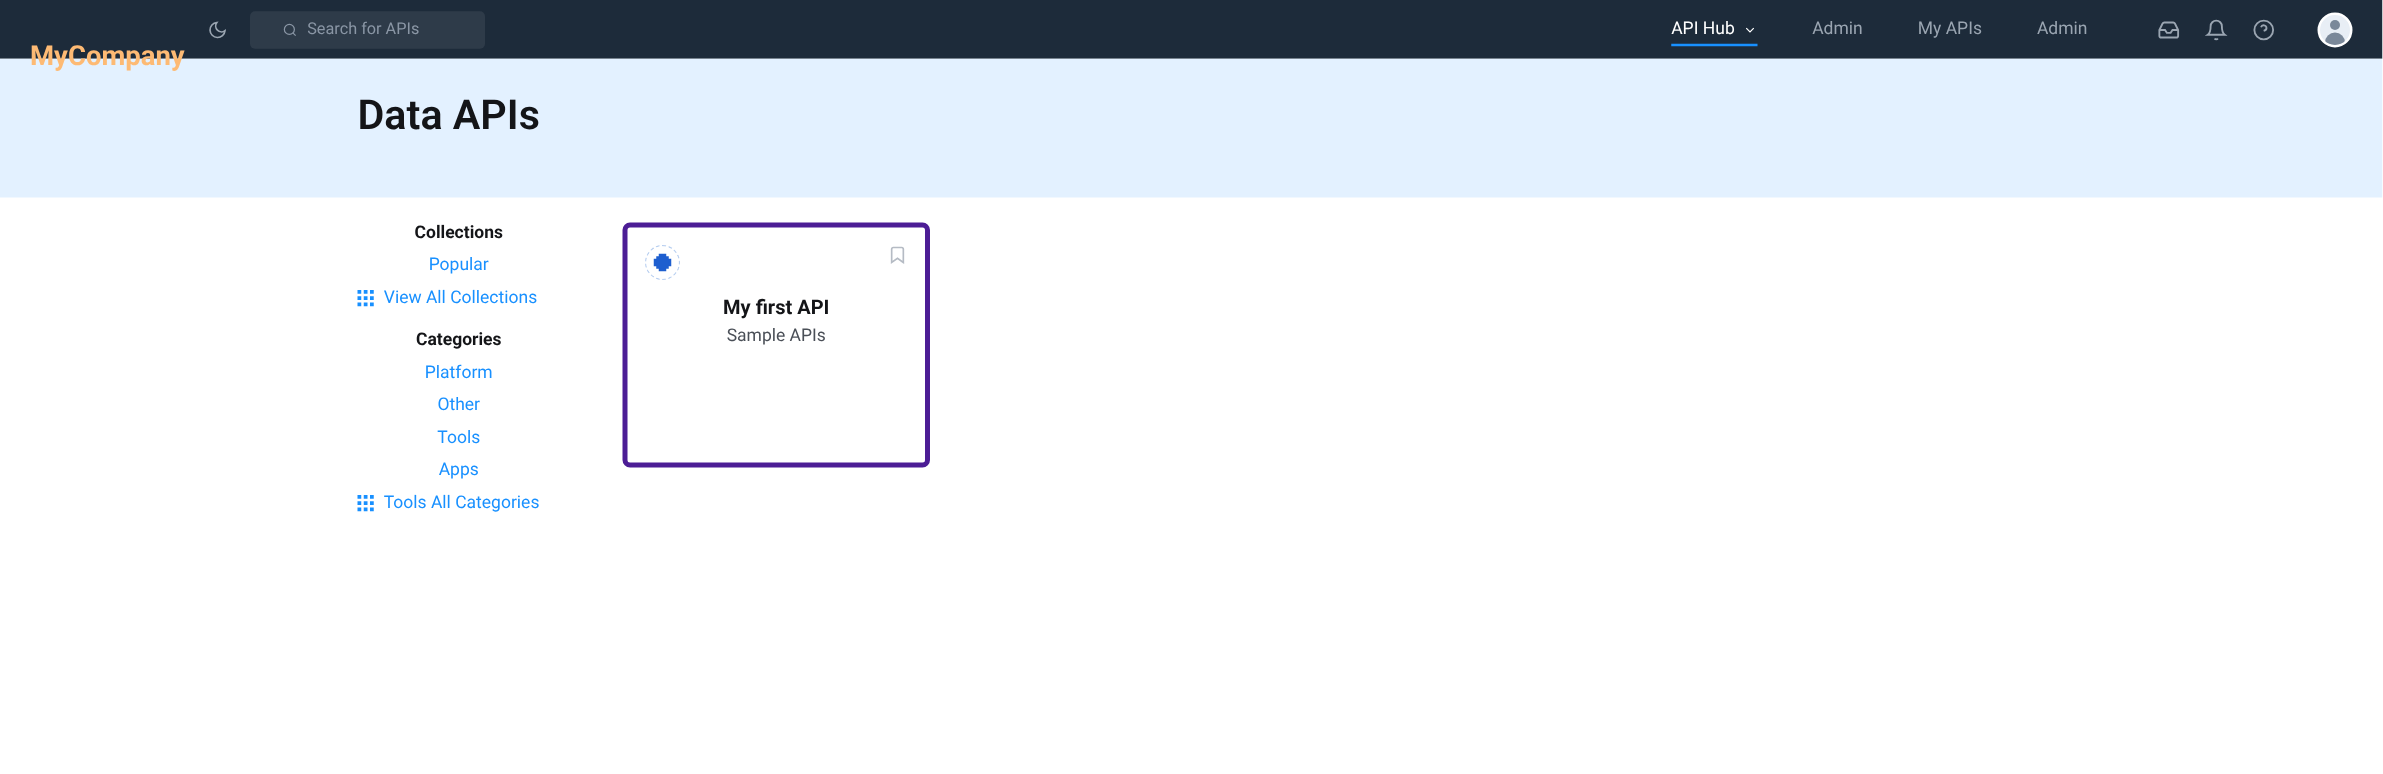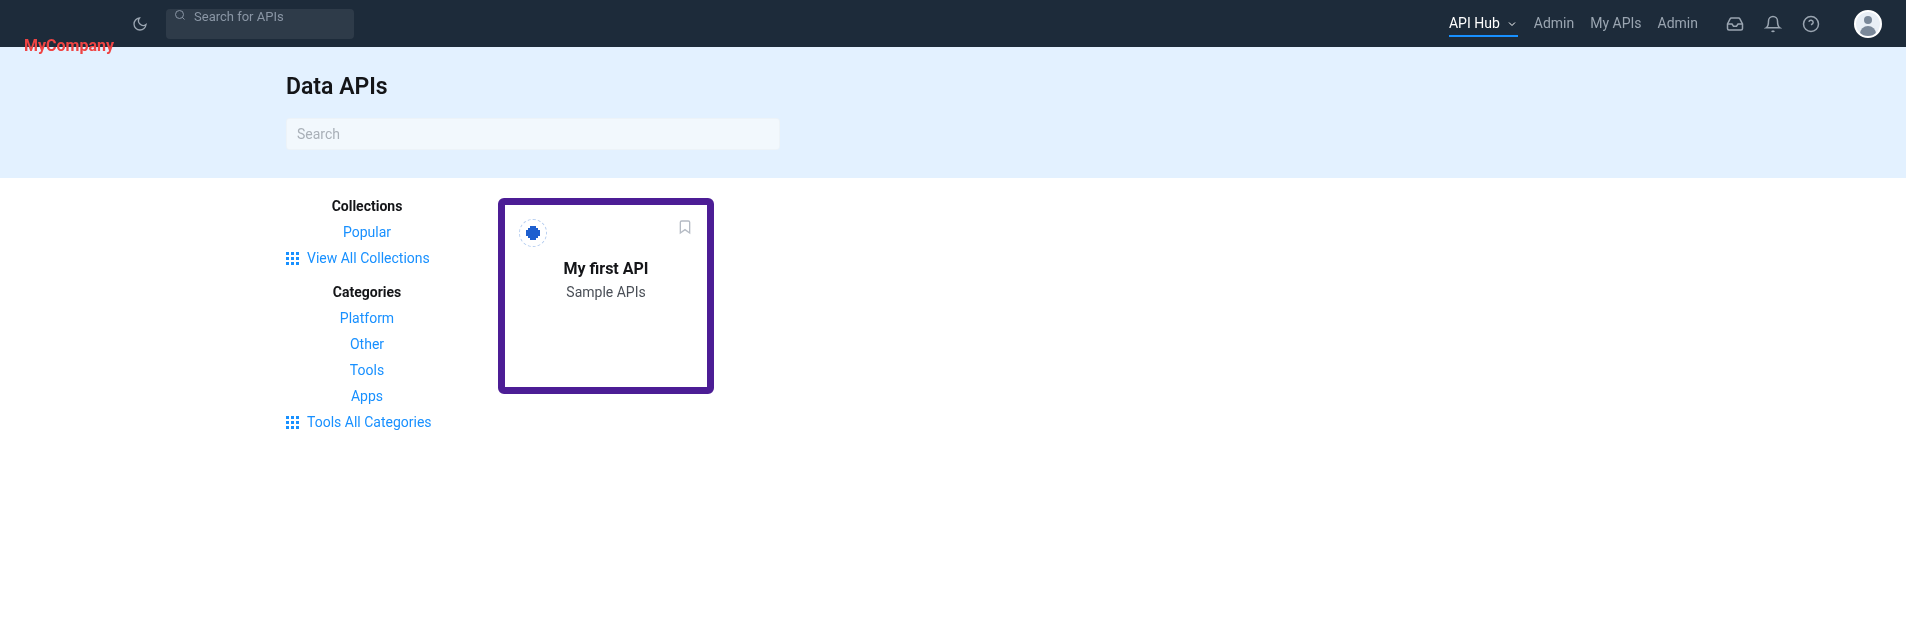--- a/index.html
+++ b/index.html
@@ -22,56 +22,56 @@
       align-items: center;
       padding: 0 24px;
       justify-content: space-between;
     }
     .header-left {
       display: flex;
       align-items: center;
       gap: 18px;
     }
     .logo {
-      color: #ef4444;
-      font-size: 16px;
+      color: #fdba74;
+      font-size: 22px;
       font-weight: 700;
       margin-top: 43px;
     }
     .theme-toggle {
       color: #9aa5b1;
       display: flex;
       align-items: center;
       cursor: pointer;
     }
     .search-wrap {
       background: rgba(255,255,255,0.08);
       border-radius: 4px;
       height: 30px;
       width: 188px;
       display: flex;
-      align-items: flex-start;
-      padding: 0 8px;
+      align-items: center;
+      padding: 0 26px;
       gap: 8px;
     }
     .search-wrap svg { color: #8a96a5; flex-shrink: 0; }
     .search-wrap input {
       background: transparent;
       border: none;
       outline: none;
       color: #cdd5df;
       font-size: 13px;
       width: 100%;
     }
     .search-wrap input::placeholder { color: #8a96a5; }
     
     .header-right {
       display: flex;
       align-items: center;
-      gap: 16px;
+      gap: 44px;
     }
     .nav-item {
       color: #9aa5b1;
       font-size: 14px;
       display: flex;
       align-items: center;
       gap: 6px;
       cursor: pointer;
       height: 47px;
       line-height: 47px;
@@ -126,21 +126,21 @@
     
     .hero {
       background: #e3f1ff;
       padding: 26px 0 28px;
     }
     .hero-inner {
       max-width: 1000px;
       margin: 0 0 0 286px;
     }
     .page-title {
-      font-size: 23px;
+      font-size: 33px;
       font-weight: 600;
       color: #141518;
       margin-bottom: 18px;
     }
     .page-search {
       background: #f2f8fd;
       border: 1px solid rgba(0,0,0,0.02);
       border-radius: 4px;
       height: 32px;
       width: 494px;
@@ -194,23 +194,23 @@
       display: inline-grid;
       grid-template-columns: repeat(3, 3px);
       grid-template-rows: repeat(3, 3px);
       gap: 2px;
     }
     .grid-icon span { background: #1890ff; width: 3px; height: 3px; }
     
     
     .content { }
     .card {
-      border: 7px solid #4c1d95;
+      border: 4px solid #4c1d95;
       border-radius: 6px;
-      width: 216px;
+      width: 246px;
       height: 196px;
       padding: 14px;
       position: relative;
     }
     .card-top {
       display: flex;
       justify-content: space-between;
       align-items: flex-start;
       margin-bottom: 12px;
     }
@@ -294,23 +294,20 @@
           </svg>
       </div>
       <div class="avatar"></div>
     </div>
   </div>
 </div>
 
 <div class="hero">
   <div class="hero-inner">
     <h1 class="page-title">Data APIs</h1>
-    <div class="page-search">
-      <input type="text" placeholder="Search" style="">
-    </div>
   </div>
 </div>
 
 <div class="main">
   <div class="sidebar">
     <div class="section-heading">Collections</div>
     <a class="sidebar-link">Popular</a>
     <a class="sidebar-link with-icon">
       <span class="grid-icon">
           <span></span>

